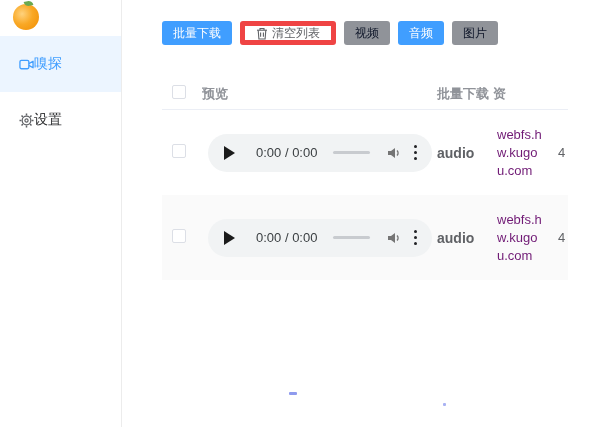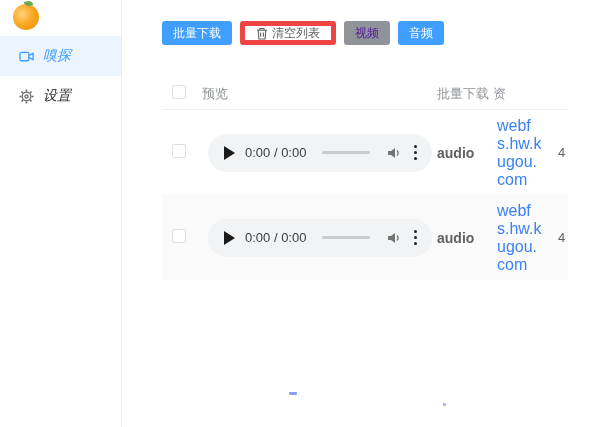--- a/index.html
+++ b/index.html
@@ -10,56 +10,56 @@
   }
   .app { display:flex; width:600px; height:427px; }
 
   
   .sidebar { width:122px; height:427px; border-right:1px solid #ececec; flex:none; background:#fff; }
   .logo-wrap { padding:4px 0 6px 13px; }
   .logo-orange { width:26px; height:26px; border-radius:50%; position:relative;
     background: radial-gradient(circle at 35% 38%, #ffd27d 0%, #f9a825 45%, #f08c00 100%); }
   .logo-orange:before { content:""; position:absolute; left:11px; top:-3px; width:9px; height:5px;
     background:#6aa84f; border-radius:0 8px 0 8px; transform:rotate(-12deg); }
-  .nav-item { height:40px; display:flex; align-items:center; padding-left:19px; gap:9px;
-    font-size:14px; color:#303133; cursor:pointer;font-style:italic; }
+  .nav-item { height:56px; display:flex; align-items:center; padding-left:19px; 
+    font-size:14px; color:#303133; cursor:pointer; }
   .nav-item .nicon { width:15px; height:15px; flex:none; display:inline-flex; }
   .nav-item.active { background:#ecf5ff; color:#409eff; }
 
   
   .main { flex:1; padding:21px 0 0 40px; position:relative; }
   .toolbar { display:flex; gap:8px; align-items:center; }
   .btn { height:24px; border:none; border-radius:3px; font-size:12px; padding:0 11px;
     font-family:inherit; cursor:pointer; display:inline-flex; align-items:center; gap:4px; line-height:1; }
   .btn.primary { background:#409eff; color:#fff; }
-  .btn.info { background:#909399; color:#4c1d95; }
+  .btn.info { background:#909399; color:#0f172a; }
   .btn.plain { background:#fff; color:#606266; border:5px solid #ef4444; }
 
   
   .table { margin-top:33px; width:406px; overflow:hidden; }
   .row { display:grid; grid-template-columns:40px 228px 60px 65px 13px; align-items:center; }
   .thead { height:32px; border-bottom:1px solid #ebeef5; }
-  .th { font-size:13px; color:#909399; font-weight:normal; white-space:nowrap; overflow:hidden; }
+  .th { font-size:13px; color:#909399; font-weight:bold; white-space:nowrap; overflow:hidden; }
   .c-check { padding-left:10px; }
   .c-type, .c-host { padding-left:7px; }
   .c-size { padding-left:3px; overflow:hidden; }
   .trow { height:85px; }
   .trow.alt { background:#fafafa; }
   .cell-type { font-size:14px; color:#606266;font-weight:bold; }
-  .cell-host { font-size:16px; color:#3b82f6; width:46px; word-break:break-all; line-height:18px; }
+  .cell-host { font-size:13px; color:#701a75; width:46px; word-break:break-all; line-height:18px; }
   .cell-size { font-size:13px; color:#606266; }
   .checkbox { width:14px; height:14px; border:1px solid #dcdfe6; border-radius:2px;
     background:#fff; display:inline-block; cursor:pointer; }
 
   
   .audio-player { width:224px; height:38px; border-radius:19px; background:#f1f3f4;
     display:flex; align-items:center; padding:0 13px; margin-left:6px; gap:10px; }
   .play-btn { width:0; height:0; border-left:11px solid #1b1b1b; border-top:7px solid transparent;
     border-bottom:7px solid transparent; margin-left:3px; cursor:pointer; }
-  .audio-time { font-size:13px; color:#3c4043; white-space:nowrap; }
+  .audio-time { font-size:13px; color:#3c4043; white-space:nowrap;margin-left:11px; }
   .audio-track { flex:1; height:3px; border-radius:2px; background:#c8cbcf; margin:0 6px; cursor:pointer; }
   .vol-icon { display:inline-flex; cursor:pointer; }
   .dots-menu { display:flex; flex-direction:column; gap:2.5px; padding:0 2px; cursor:pointer; }
   .dots-menu i { width:3.5px; height:3.5px; border-radius:50%; background:#202124; display:block; }
 
   
   .speck { position:absolute; border-radius:1px; }
   .speck.s1 { left:289px; top:392px; width:8px; height:3px; background:#8f9bee; }
   .speck.s2 { left:443px; top:403px; width:3px; height:3px; background:#a9b2f3; }
 </style>
@@ -115,20 +115,21 @@
               <path d="M4 3 V1.5 H8 V3"></path>
             <path d="M2.2 3.2 L2.9 12 H9.1 L9.8 3.2"></path>
             <line x1="4.6" y1="5.5" x2="4.6" y2="9.8"></line>
               <line x1="7.4" y1="5.5" x2="7.4" y2="9.8"></line>
           </svg>
         </span>
         <span>清空列表</span>
       </button>
       <button class="btn info">视频</button>
       <button class="btn primary">音频</button>
+      <button class="btn info">图片</button>
     </div>
 
     <div class="table">
 
       <div class="row thead">
         <div class="c-check"><span class="checkbox"></span></div>
         <div class="th">预览</div>
         <div class="th c-host">批量下载</div>
         <div class="th c-size">资</div>
       </div>

